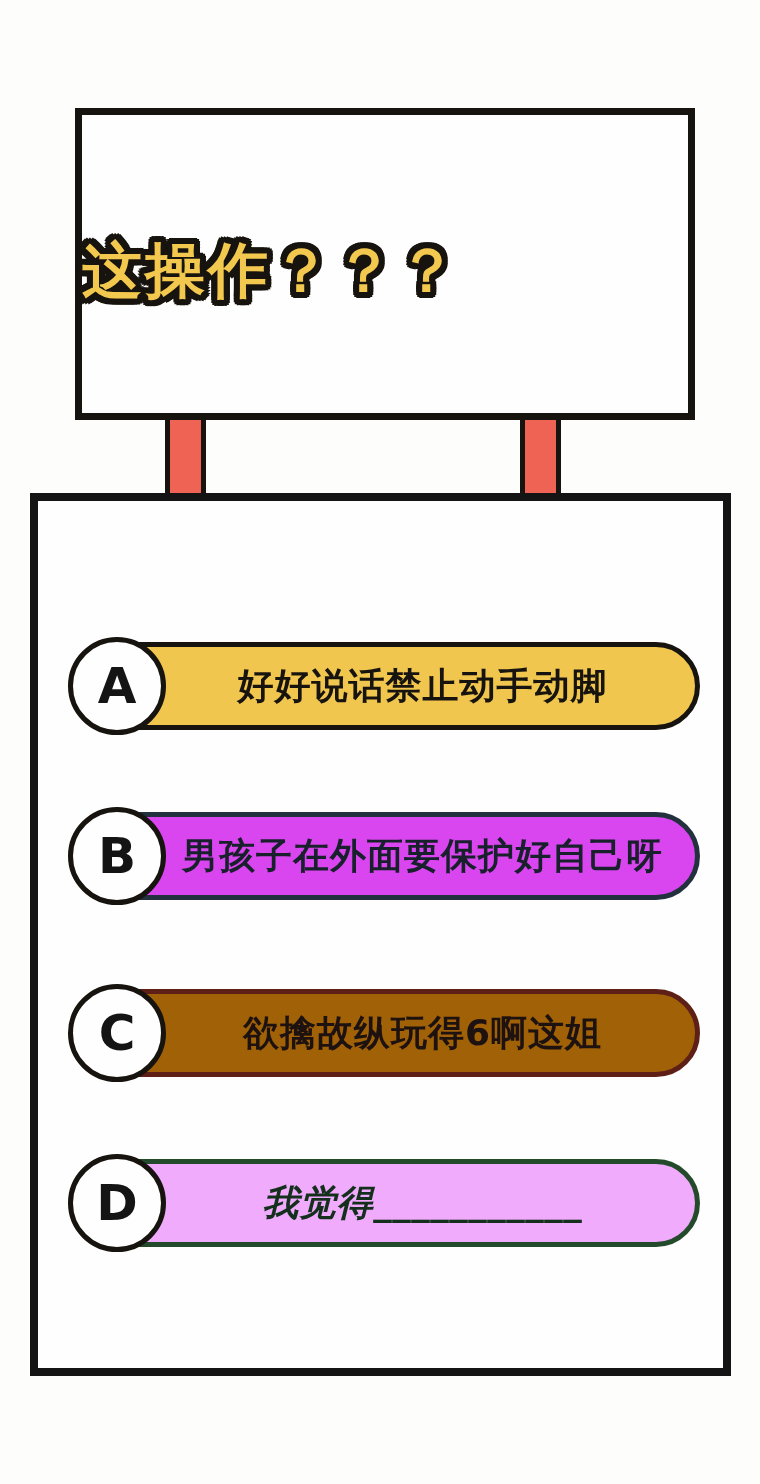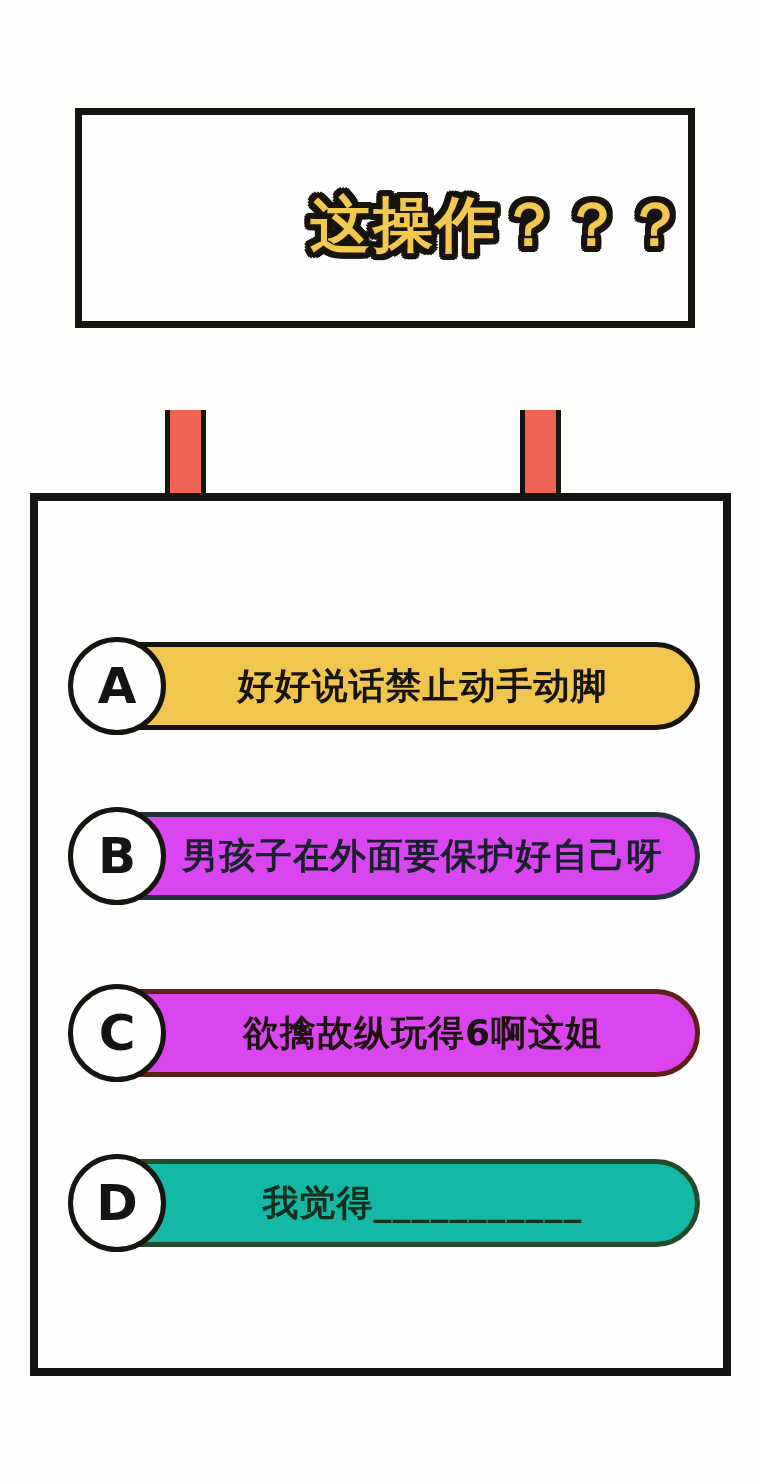--- a/index.html
+++ b/index.html
@@ -26,28 +26,27 @@
   }
   .post-left  { left: 165px; }
   .post-right { left: 520px; }
 
   
   .sign {
     position: absolute;
     left: 75px;
     top: 108px;
     width: 620px;
-    height: 220px;
+    height: 312px;
     background: #fefefe;
     border: 7px solid #17130e;
     z-index: 2;
     display: flex;
     align-items: center;
-    justify-content: flex-end;
-    padding-left: 15px;
+    justify-content: flex-start;
   }
   .sign-title {
     --oc: #17130e;
     padding-top: 14px;
     font-size: 60px;
     font-weight: 900;
     letter-spacing: 3px;
     color: #F2C84E;
     white-space: nowrap;
     text-shadow:
@@ -165,30 +164,30 @@
   <div class="option option-b">
     <div class="pill" style="background-color: #d946ef; border-color: rgb(34, 49, 61);">
       <span class="pill-label" style="color: rgb(23, 32, 43);">男孩子在外面要保护好自己呀</span>
     </div>
     <div class="badge">
       <span class="badge-letter">B</span>
     </div>
   </div>
 
   <div class="option option-c">
-    <div class="pill" style="background-color: #d946ef; border-color: rgb(93, 31, 22);">
+    <div class="pill" style="background-color: #a16207; border-color: rgb(93, 31, 22);">
       <span class="pill-label" style="color: rgb(29, 18, 16);">欲擒故纵玩得6啊这姐</span>
     </div>
     <div class="badge">
       <span class="badge-letter">C</span>
     </div>
   </div>
 
   <div class="option option-d">
-    <div class="pill" style="background-color: #14b8a6; border-color: rgb(35, 75, 43);">
+    <div class="pill" style="background-color: #f0abfc; border-color: rgb(35, 75, 43); font-style: italic;">
       <span class="pill-label" style="color: rgb(20, 48, 29);">我觉得___________</span>
     </div>
     <div class="badge">
       <span class="badge-letter">D</span>
     </div>
   </div>
 
 </div>
 
 </body></html>

